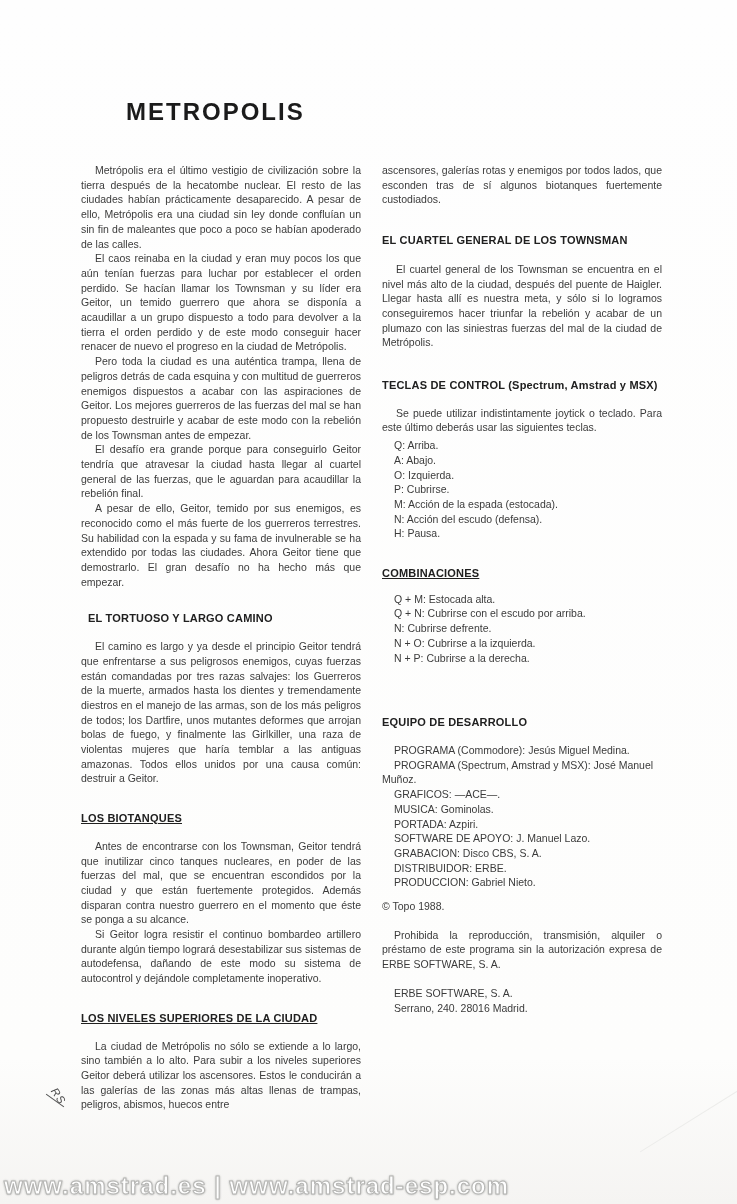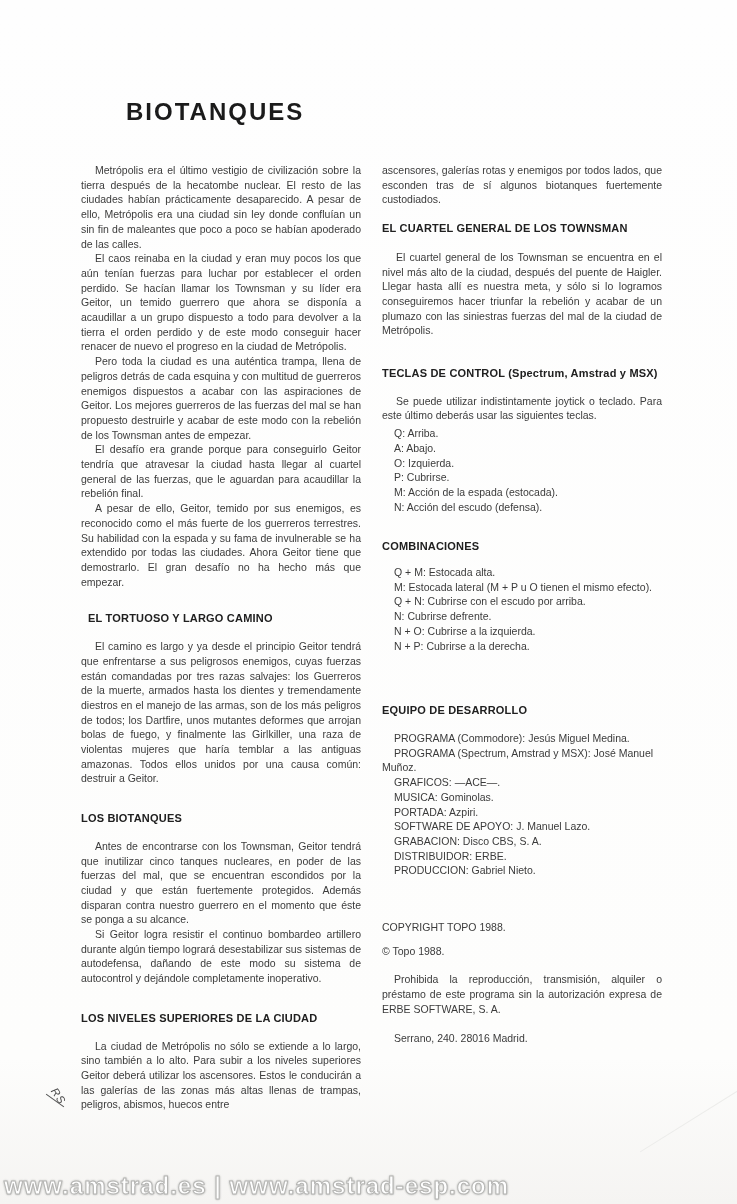--- a/index.html
+++ b/index.html
@@ -35,21 +35,21 @@
   .col-right { left: 382px; }
   p { margin: 0; text-indent: 14px; }
   p.noindent { text-indent: 0; }
   h2 {
     font-size: 11px; font-weight: bold; color: #202020;
     letter-spacing: 0.2px; margin: 0; text-align: left;
   }
   .kline { text-align: left; text-indent: 0; padding-left: 12px; }
   .cred  { text-align: left; text-indent: 12px; }
   .plain { text-align: left; text-indent: 0; }
-  .mt26 { margin-top: 14px; } .mt25 { margin-top: 25px; }
+  .mt26 { margin-top: 26px; } .mt25 { margin-top: 25px; text-decoration: underline; }
   .mt28 { margin-top: 28px; } .mt22 { margin-top: 22px; padding-left: 7px; }
   .mt50 { margin-top: 50px; } .mt42 { margin-top: 42px; }
   .mt14 { margin-top: 14px; } .mt9  { margin-top: 9px; }
   .mt5  { margin-top: 3px; }
   .mb13 { margin-bottom: 13px; } .mb14 { margin-bottom: 14px; }
   .mb11 { margin-bottom: 11px; }
   .corner-mark {
     position: absolute; left: 50px; top: 1090px;
     transform: rotate(56deg);
     font-size: 11px; color: #4a4a4a; letter-spacing: 1px;
@@ -69,21 +69,21 @@
                  -1px 0 2px #d8d8d6, 0 -1px 2px #d8d8d6;
     white-space: nowrap;
   }
 </style>
 </head>
 <body>
 
 <div class="page">
   <div class="fold"></div>
 
-  <h1 class="title">BIOTANQUES</h1>
+  <h1 class="title">METROPOLIS</h1>
 
   <div class="col col-left">
     <p>Metrópolis era el último vestigio de civilización sobre la tierra después de la hecatombe nuclear. El resto de las ciudades habían prácticamente desaparecido. A pesar de ello, Metrópolis era una ciudad sin ley donde confluían un sin fin de maleantes que poco a poco se habían apoderado de las calles.</p>
     <p>El caos reinaba en la ciudad y eran muy pocos los que aún tenían fuerzas para luchar por establecer el orden perdido. Se hacían llamar los Townsman y su líder era Geitor, un temido guerrero que ahora se disponía a acaudillar a un grupo dispuesto a todo para devolver a la tierra el orden perdido y de este modo conseguir hacer renacer de nuevo el progreso en la ciudad de Metrópolis.</p>
     <p>Pero toda la ciudad es una auténtica trampa, llena de peligros detrás de cada esquina y con multitud de guerreros enemigos dispuestos a acabar con las aspiraciones de Geitor. Los mejores guerreros de las fuerzas del mal se han propuesto destruirle y acabar de este modo con la rebelión de los Townsman antes de empezar.</p>
     <p>El desafío era grande porque para conseguirlo Geitor tendría que atravesar la ciudad hasta llegar al cuartel general de las fuerzas, que le aguardan para acaudillar la rebelión final.</p>
     <p>A pesar de ello, Geitor, temido por sus enemigos, es reconocido como el más fuerte de los guerreros terrestres. Su habilidad con la espada y su fama de invulnerable se ha extendido por todas las ciudades. Ahora Geitor tiene que demostrarlo. El gran desafío no ha hecho más que empezar.</p>
 
     <h2 class="mt22 mb13">EL TORTUOSO Y LARGO CAMINO</h2>
     <p>El camino es largo y ya desde el principio Geitor tendrá que enfrentarse a sus peligrosos enemigos, cuyas fuerzas están comandadas por tres razas salvajes: los Guerreros de la muerte, armados hasta los dientes y tremendamente diestros en el manejo de las armas, son de los más peligros de todos; los Dartfire, unos mutantes deformes que arrojan bolas de fuego, y finalmente las Girlkiller, una raza de violentas mujeres que haría temblar a las antiguas amazonas. Todos ellos unidos por una causa común: destruir a Geitor.</p>
@@ -104,49 +104,49 @@
 
     <h2 class="mt28 mb13">TECLAS DE CONTROL (Spectrum, Amstrad y MSX)</h2>
     <p>Se puede utilizar indistintamente joytick o teclado. Para este último deberás usar las siguientes teclas.</p>
     <div class="mt5">
       <div class="kline">Q: Arriba.</div>
       <div class="kline">A: Abajo.</div>
       <div class="kline">O: Izquierda.</div>
       <div class="kline">P: Cubrirse.</div>
       <div class="kline">M: Acción de la espada (estocada).</div>
       <div class="kline">N: Acción del escudo (defensa).</div>
+      <div class="kline">H: Pausa.</div>
     </div>
 
     <h2 class="mt25 mb11">COMBINACIONES</h2>
     <div>
       <div class="kline">Q + M: Estocada alta.</div>
-      <div class="kline">M: Estocada lateral (M + P u O tienen el mismo efecto).</div>
       <div class="kline">Q + N: Cubrirse con el escudo por arriba.</div>
       <div class="kline">N: Cubrirse defrente.</div>
       <div class="kline">N + O: Cubrirse a la izquierda.</div>
       <div class="kline">N + P: Cubrirse a la derecha.</div>
     </div>
 
     <h2 class="mt50 mb13">EQUIPO DE DESARROLLO</h2>
     <div>
       <div class="cred">PROGRAMA (Commodore): Jesús Miguel Medina.</div>
       <div class="cred">PROGRAMA (Spectrum, Amstrad y MSX): José Manuel Muñoz.</div>
       <div class="cred">GRAFICOS: —ACE—.</div>
       <div class="cred">MUSICA: Gominolas.</div>
       <div class="cred">PORTADA: Azpiri.</div>
       <div class="cred">SOFTWARE DE APOYO: J. Manuel Lazo.</div>
       <div class="cred">GRABACION: Disco CBS, S. A.</div>
       <div class="cred">DISTRIBUIDOR: ERBE.</div>
       <div class="cred">PRODUCCION: Gabriel Nieto.</div>
     </div>
 
-    <p class="plain mt42">COPYRIGHT TOPO 1988.</p>
     <p class="plain mt9">© Topo 1988.</p>
     <p class="mt14" style="text-indent:12px;">Prohibida la reproducción, transmisión, alquiler o préstamo de este programa sin la autorización expresa de ERBE SOFTWARE, S. A.</p>
     <div class="mt14">
+      <div class="cred">ERBE SOFTWARE, S. A.</div>
       <div class="cred">Serrano, 240. 28016 Madrid.</div>
     </div>
   </div>
 
   <div class="corner-line"></div>
   <div class="corner-mark">RS</div>
 
   <div class="watermark">www.amstrad.es | www.amstrad-esp.com</div>
 </div>
 

